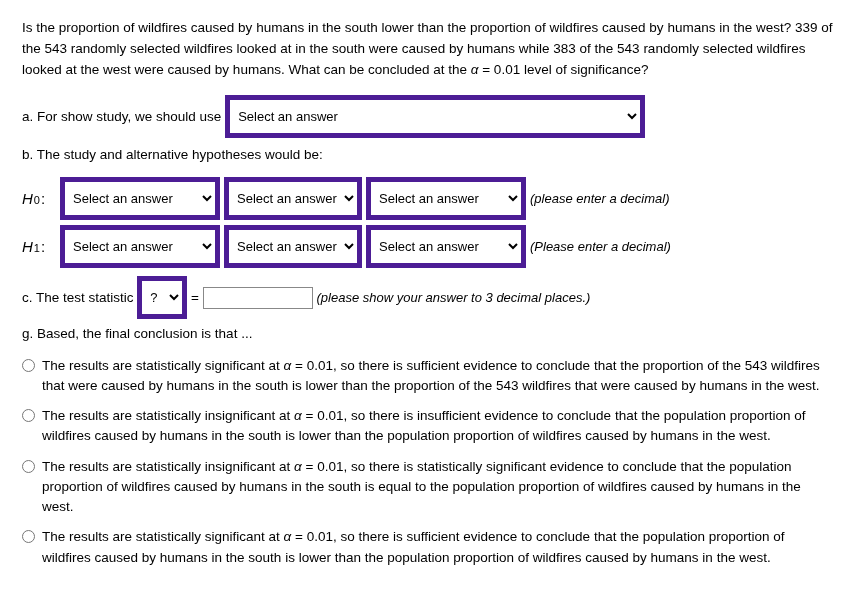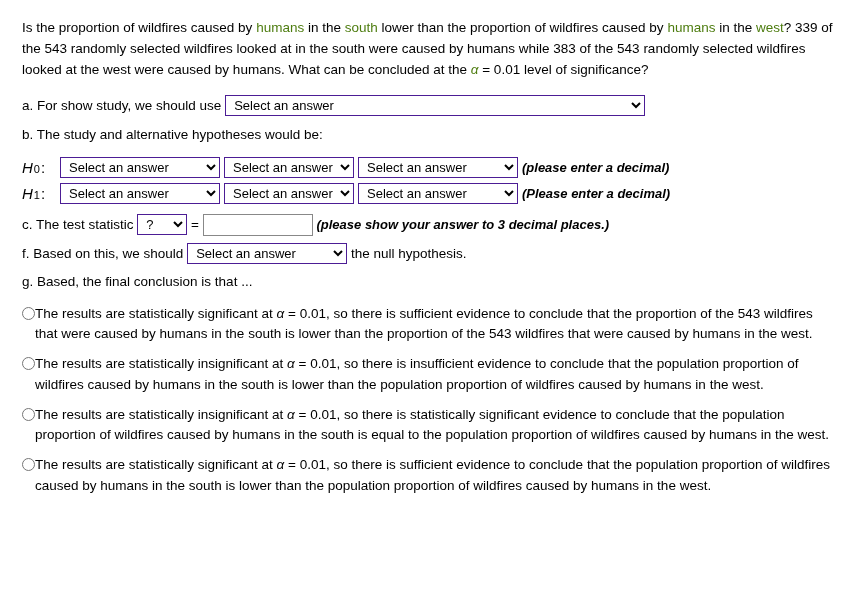--- a/index.html
+++ b/index.html
@@ -11,31 +11,31 @@
       padding: 18px 22px;
       width: 855px;
       min-height: 615px;
     }
     .question-text {
       line-height: 1.55;
       margin-bottom: 14px;
       color: #000;
     }
     .question-text .highlight {
-      color: #4d7c0f;
+      color: #000000;
       font-weight: normal;
     }
     .part {
       margin-bottom: 6px;
       line-height: 1.7;
     }
     select {
       font-size: 13px;
-      padding: 1px 4px;
-      border: 1px solid #4c1d95;
+      padding: 8px 4px;
+      border: 5px solid #4c1d95;
       background: #fff;
       cursor: pointer;
       min-width: 140px;
     }
     select.wide {
       min-width: 420px;
     }
     .hypothesis-section {
       margin: 10px 0 8px 0;
     }
@@ -52,39 +52,39 @@
       align-items: baseline;
       gap: 1px;
     }
     .hyp-label sub {
       font-size: 11px;
     }
     .hint-text {
       color: #000;
       font-style: italic;
       font-size: 13px;
-      font-weight: bold;
     }
     .parts-section {
     }
     .inline-input {
       border: 1px solid #888;
       width: 110px;
       height: 22px;
       padding: 1px 4px;
       font-size: 13px;
       vertical-align: middle;
     }
     .radio-group {
       margin-top: 10px;
     }
     .radio-item {
       display: flex;
       align-items: flex-start;
       margin-bottom: 10px;
+      gap: 7px;
     }
     .radio-item input[type="radio"] {
       margin-top: 3px;
       flex-shrink: 0;
     }
     .radio-item .radio-text {
       line-height: 1.5;
     }
     .part-c, .part-d, .part-e, .part-f {
       margin-bottom: 4px;
@@ -163,30 +163,20 @@
       <option>&lt;</option>
       <option>=</option>
     </select>
     =
     <input type="text" class="inline-input" value="" style="">
     <span class="hint-text">(please show your answer to 3 decimal places.)</span>
   </div>
 
 
 
-  <div class="part-f">
-    <span>f. Based on this, we should</span>
-    <select class="select-med">
-      <option>Select an answer</option>
-      <option>Reject</option>
-      <option>Fail to Reject</option>
-      <option>Accept</option>
-    </select>
-    <span>the null hypothesis.</span>
-  </div>
 
   <div class="part">
     <span>g. Based, the final conclusion is that ...</span>
   </div>
 
   <div class="radio-group">
     <div class="radio-item">
       <input type="radio" name="conclusion" id="r1" style="">
       <label for="r1" class="radio-text">
         The results are statistically significant at <em>α</em> = 0.01, so there is sufficient evidence to conclude that the proportion of the 543 wildfires that were caused by humans in the south is lower than the proportion of the 543 wildfires that were caused by humans in the west.

